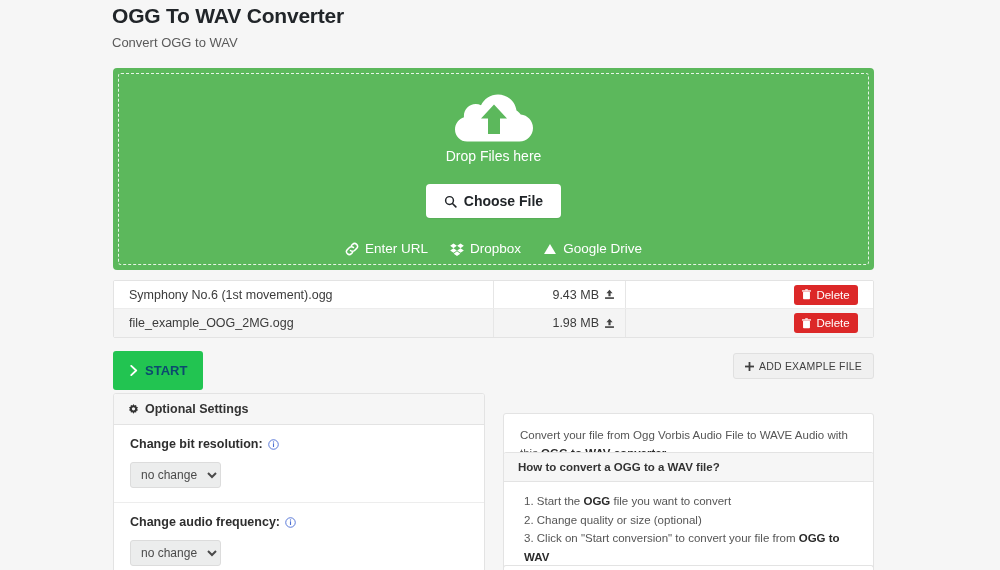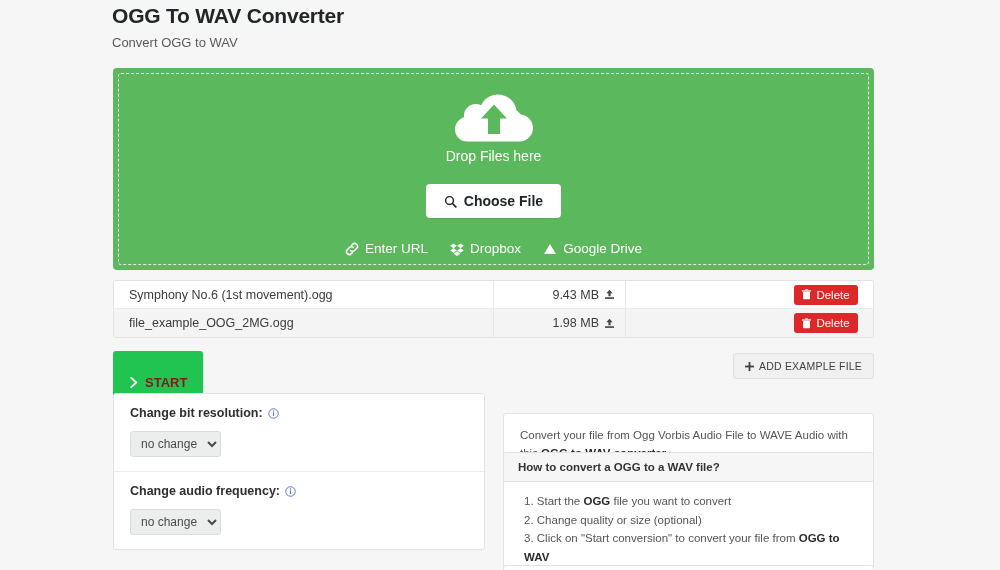--- a/index.html
+++ b/index.html
@@ -103,24 +103,24 @@
     padding: 4px 8px;
     display: flex; align-items: center; gap: 5px;
     cursor: pointer;
     font-family: "Liberation Sans", sans-serif;
     justify-content: center;
   }
 
   
   .start-btn {
     position: absolute; left: 113px; top: 351px;
-    background: #22c451; color: #7f1d1d;
+    background: #22c451; color: #0c4a6e;
     border: none; border-radius: 3px;
     font-size: 13px; font-weight: bold;
-    padding: 24px 16px;
+    padding: 12px 16px;
     display: flex; align-items: center; gap: 6px;
     cursor: pointer;
     font-family: "Liberation Sans", sans-serif;
   }
   .add-example-btn {
     position: absolute; right: 126px; top: 353px;
     background: #f0f0f0; color: #3f3f3f;
     border: 1px solid #e0e0e0; border-radius: 3px;
     font-size: 10.5px; font-weight: normal;
     padding: 6px 11px;
@@ -315,20 +315,27 @@
 
   <button class="add-example-btn">
     <svg width="9" height="9" viewBox="0 0 10 10">
       <rect x="4" y="0" width="2" height="10" fill="#3f3f3f"></rect>
       <rect x="0" y="4" width="10" height="2" fill="#3f3f3f"></rect>
     </svg>
     <span>ADD EXAMPLE FILE</span>
   </button>
 
   <div class="settings-panel">
+    <div class="settings-header">
+      <svg width="11" height="11" viewBox="0 0 16 16">
+        <path fill="#333" d="M8 0 L9.4 2.1 L11.8 1.5 L12.2 4 L14.5 4.9 L13.2 7 L14.5 9.1 L12.2 10 L11.8 12.5 L9.4 11.9 L8 14 L6.6 11.9 L4.2 12.5 L3.8 10 L1.5 9.1 L2.8 7 L1.5 4.9 L3.8 4 L4.2 1.5 L6.6 2.1 Z"></path>
+        <circle cx="8" cy="7" r="2.4" fill="#f6f6f6"></circle>
+      </svg>
+      <span>Optional Settings</span>
+    </div>
 
     <div class="setting-block">
       <div class="setting-label">
         <span>Change bit resolution:</span>
         <svg class="info-icon" viewBox="0 0 12 12">
           <circle cx="6" cy="6" r="5.2" fill="none" stroke="#4d6fd4" stroke-width="1"></circle>
           <rect x="5.4" y="4.7" width="1.2" height="4" fill="#4d6fd4"></rect>
           <rect x="5.4" y="2.6" width="1.2" height="1.3" fill="#4d6fd4"></rect>
         </svg>
       </div>

